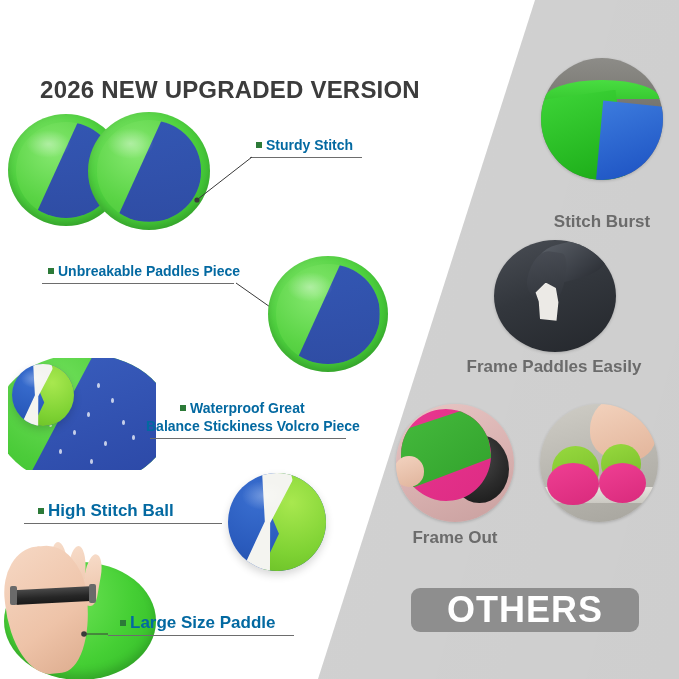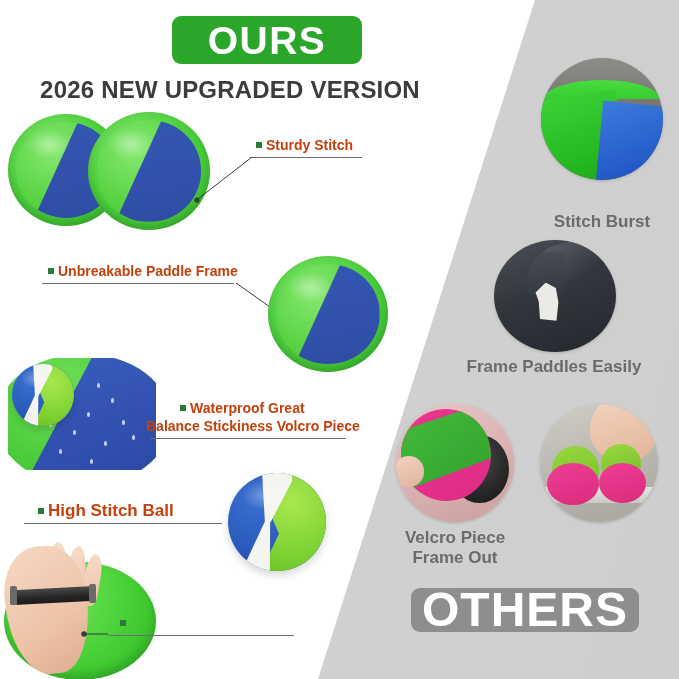--- a/index.html
+++ b/index.html
@@ -62,39 +62,39 @@
   .others-badge {
     position: absolute;
     left: 411px; top: 588px;
     width: 228px; height: 44px;
     background: #8e8e8e;
     border-radius: 9px;
     display: flex; align-items: center; justify-content: center;
   }
   .others-badge span {
     color: #ffffff;
-    font-size: 48px;
+    font-size: 36px;
     font-weight: bold;
     letter-spacing: 1px;
     line-height: 1;
   }
   .others-sub {
     position: absolute;
     left: 390px; top: 640px; width: 270px;
     text-align: center;
     color: #6d6d6d;
     font-size: 19px;
     font-weight: bold;
     letter-spacing: 0.6px;
   }
 
   
   .feat {
     position: absolute;
-    color: #c2410c;
+    color: #0369a1;
     font-size: 14px;
     font-weight: bold;
     line-height: 1.28;
     white-space: nowrap;
   }
   .feat .bullet {
     display: inline-block;
     width: 6px; height: 6px;
     background: #2c7a38;
     margin-right: 4px;
@@ -345,23 +345,20 @@
   }
 </style>
 </head>
 <body>
 
 <div id="canvas">
 
   <div class="others-panel"></div>
   <div class="others-panel-shade"></div>
 
-  <div class="ours-badge">
-    <span>OURS</span>
-  </div>
   <div class="ours-sub">2026 NEW UPGRADED VERSION</div>
 
   <div class="paddle" style="left:8px; top:114px; width:116px; height:112px;">
     <div class="rim"></div>
     <div class="face">
       <div class="velcro"></div>
       <div class="sheen"></div>
     </div>
   </div>
   <div class="paddle" style="left:88px; top:112px; width:122px; height:118px;">
@@ -375,21 +372,21 @@
   <div class="feat" style="left:256px; top:137px;">
     <span class="bullet"></span><span>Sturdy Stitch</span>
   </div>
   <div class="rule" style="left:250px; top:157px; width:112px;"></div>
   <svg class="leader" style="left:190px; top:155px; width:70px; height:48px;" viewBox="0 0 70 48">
     <line x1="62" y1="2" x2="8" y2="44"></line>
     <circle cx="7" cy="45" r="2.6"></circle>
   </svg>
 
   <div class="feat" style="left:48px; top:263px;">
-    <span class="bullet"></span><span>Unbreakable Paddle Frame</span>
+    <span class="bullet"></span><span>Unbreakable Paddles Piece</span>
   </div>
   <div class="rule" style="left:42px; top:283px; width:192px;"></div>
   <svg class="leader" style="left:234px; top:281px; width:64px; height:44px;" viewBox="0 0 64 44">
     <line x1="2" y1="2" x2="56" y2="40"></line>
     <circle cx="57" cy="41" r="2.6"></circle>
   </svg>
 
   <div class="paddle" style="left:268px; top:256px; width:120px; height:116px;">
     <div class="rim"></div>
     <div class="face">
@@ -446,21 +443,21 @@
     <div class="finger" style="left:47px; top:-6px; width:17px; height:62px; transform:rotate(-3deg);"></div>
     <div class="finger" style="left:64px; top:-2px; width:17px; height:60px; transform:rotate(4deg);"></div>
     <div class="finger" style="left:80px; top:6px; width:16px; height:52px; transform:rotate(10deg);"></div>
     <div class="hand-palm"></div>
     <div class="hand-strap"></div>
     <div class="strap-end" style="left:6px; top:38px;"></div>
     <div class="strap-end" style="left:85px; top:36px;"></div>
   </div>
 
   <div class="feat big" style="left:120px; top:612px;">
-    <span class="bullet"></span>
+    <span class="bullet"></span><span>Large Size Paddle</span>
   </div>
   <div class="rule" style="left:108px; top:635px; width:186px;"></div>
   <svg class="leader" style="left:76px; top:626px; width:34px; height:16px;" viewBox="0 0 34 16">
     <line x1="32" y1="8" x2="10" y2="8"></line>
     <circle cx="8" cy="8" r="2.8"></circle>
   </svg>
 
   <div class="photo ph-stitch" style="left:541px; top:58px; width:122px; height:122px;">
     <div class="sp-rim"></div>
     <div class="sp-green"></div>
@@ -480,21 +477,20 @@
   </div>
 
   <div class="photo ph-velcro" style="left:396px; top:404px; width:118px; height:118px;">
     <div class="vp-dark"></div>
     <div class="vp-pad">
       <div class="vp-green"></div>
     </div>
     <div class="vp-thumb"></div>
   </div>
   <div class="cap" style="left:372px; top:528px; width:166px;">
-    <div>Velcro Piece</div>
     <div>Frame Out</div>
   </div>
 
   <div class="photo ph-ball" style="left:540px; top:404px; width:118px; height:118px;">
     <div class="bb-shelf"></div>
     <div class="bb-hand"></div>
     <div class="bb-half bb-green" style="left:10%; top:36%; width:40%; height:40%;"></div>
     <div class="bb-half bb-pink" style="left:6%; top:50%; width:44%; height:36%;"></div>
     <div class="bb-half bb-green" style="left:52%; top:34%; width:34%; height:34%;"></div>
     <div class="bb-half bb-pink" style="left:50%; top:50%; width:40%; height:34%;"></div>

